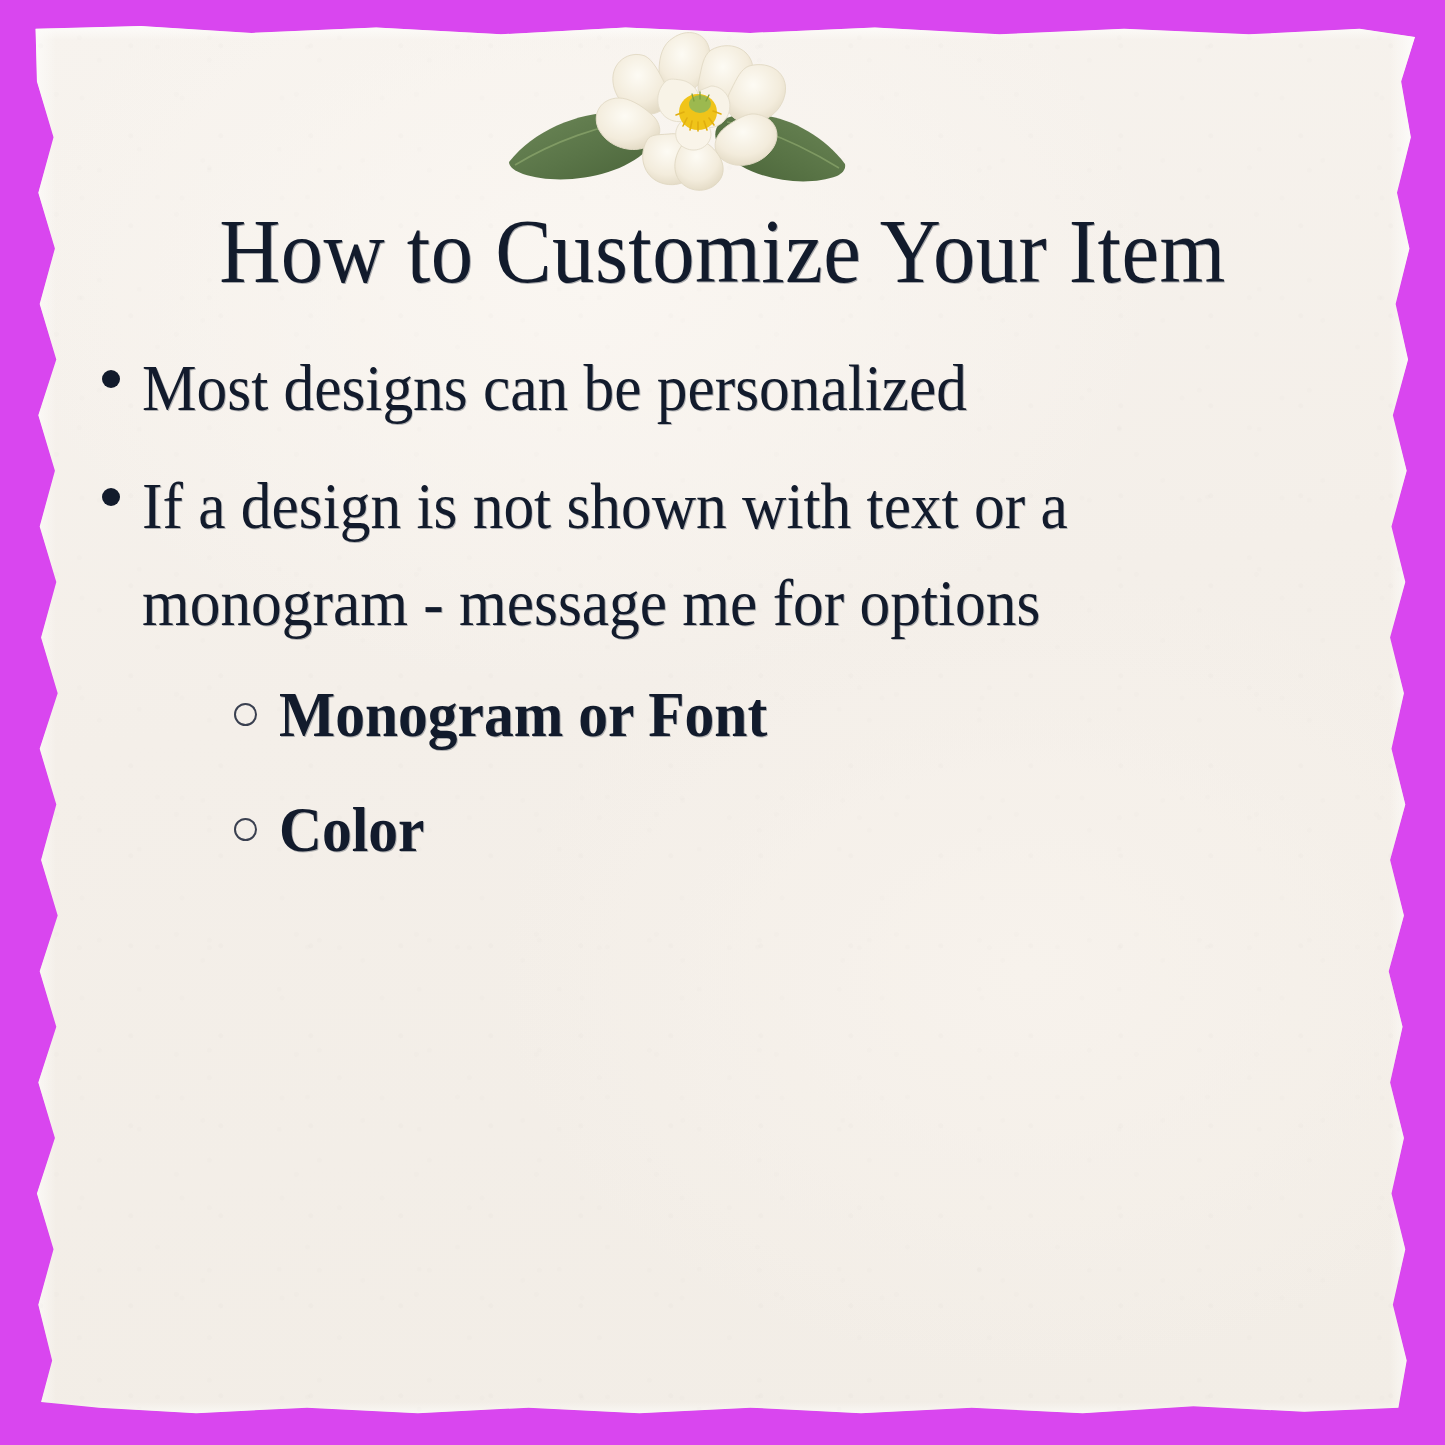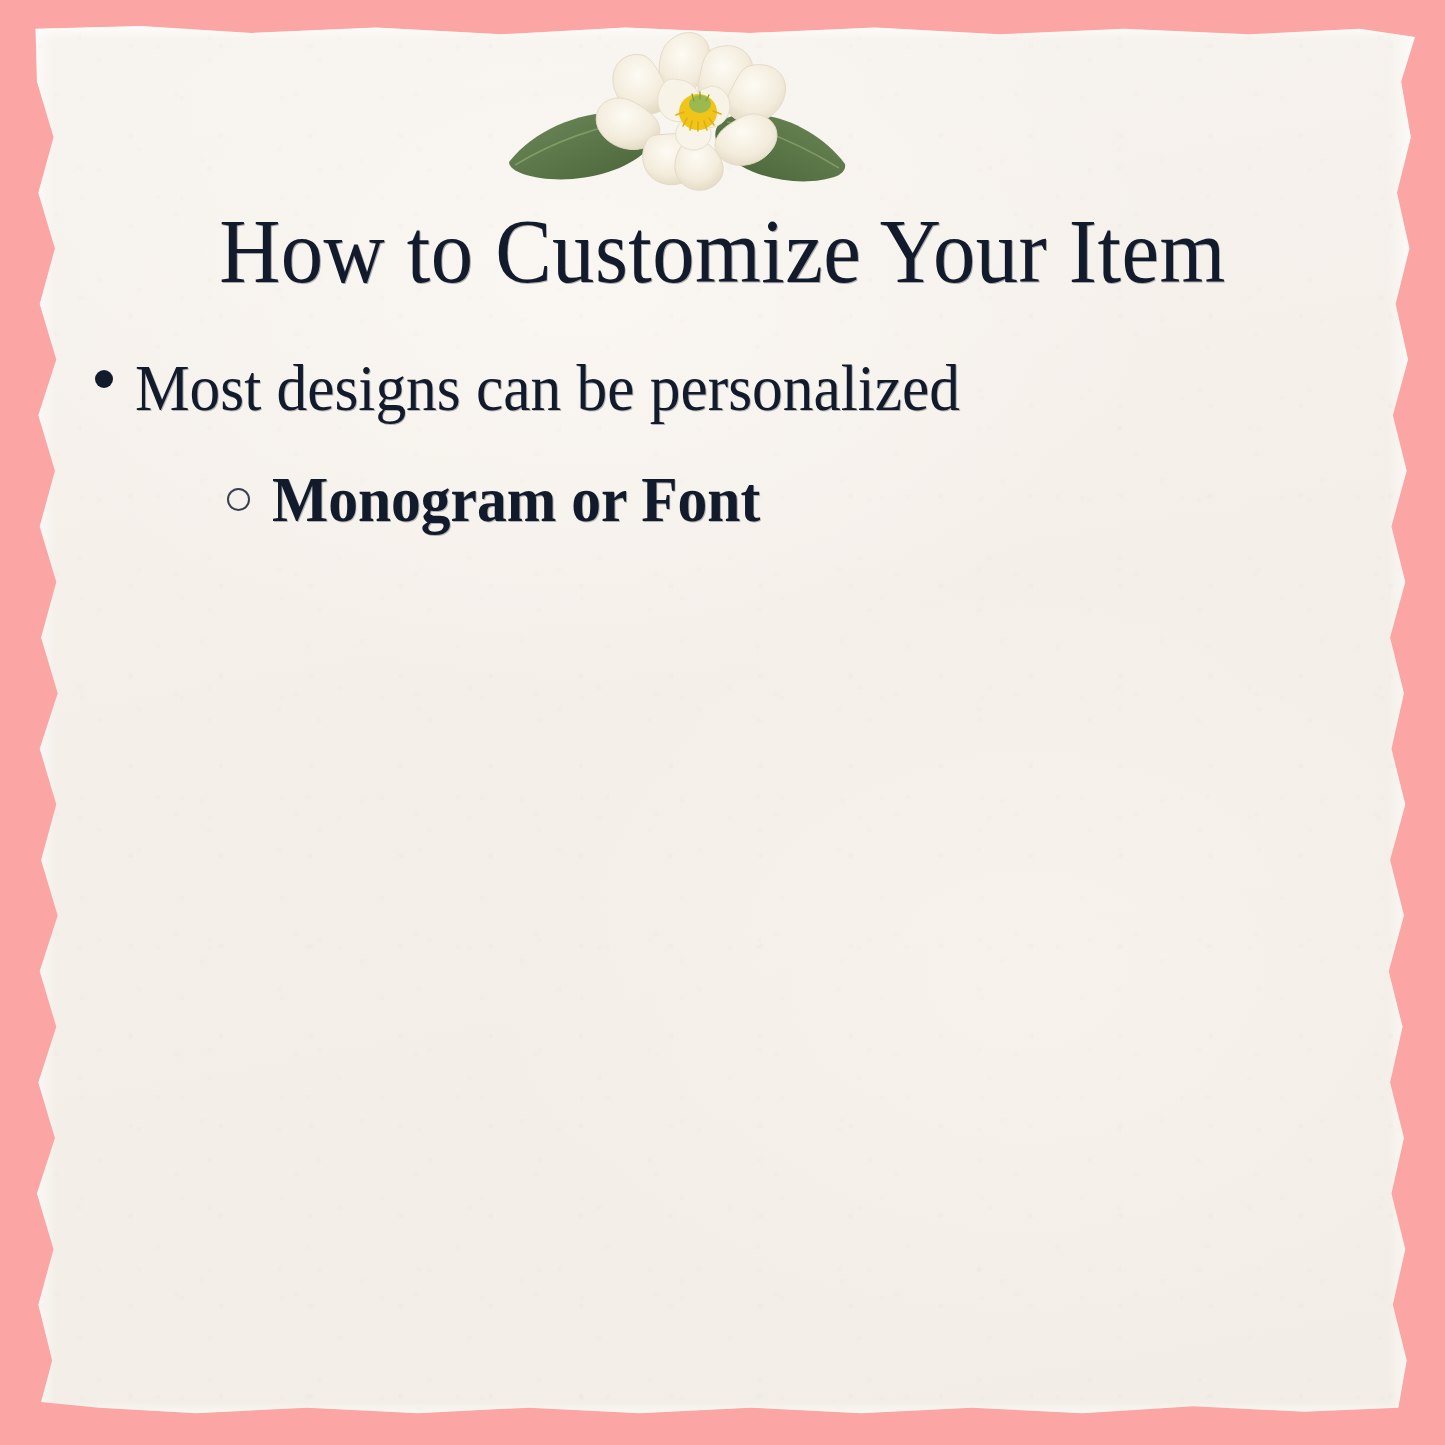--- a/index.html
+++ b/index.html
@@ -5,21 +5,21 @@
   html, body {
     margin: 0;
     padding: 0;
     background: #ffffff;
   }
   #canvas {
     position: relative;
     width: 1445px;
     height: 1445px;
     overflow: hidden;
-    background: #fca5a5;
+    background: #d946ef;
     font-family: "Liberation Serif", "DejaVu Serif", serif;
   }
 
   
   .paper-wrap {
     position: absolute;
     left: 30px;
     top: 26px;
     width: 1385px;
     height: 1390px;
@@ -105,21 +105,21 @@
     line-height: 1.0;
     color: #121b2c;
     letter-spacing: 0.5px;
     transform: scaleX(0.92);
     white-space: nowrap;
     text-shadow: 1px 1px 0 rgba(18,27,44,.35);
   }
 
   .list {
     position: absolute;
-    left: 95px;
+    left: 102px;
     right: 90px;
     top: 340px;
   }
 
   .bullet-row {
     display: flex;
     align-items: flex-start;
     margin-bottom: 22px;
   }
   .bullet-dot {
@@ -271,29 +271,37 @@
 
     <div class="title">How to Customize Your Item</div>
 
     <div class="list">
 
       <div class="bullet-row">
         <span class="bullet-dot"></span>
         <span class="bullet-text">Most designs can be personalized</span>
       </div>
 
+      <div class="bullet-row">
+        <span class="bullet-dot"></span>
+        <span class="bullet-text">If a design is not shown with text or a monogram - message me for options</span>
+      </div>
 
 
       <div class="sublist">
 
         <div class="sub-row">
           <span class="sub-circle"></span>
           <span class="sub-text">Monogram or Font</span>
         </div>
 
+        <div class="sub-row">
+          <span class="sub-circle"></span>
+          <span class="sub-text">Color</span>
+        </div>
 
 
 
       </div>
     </div>
 
   </div>
 </div>
 
 </body></html>

